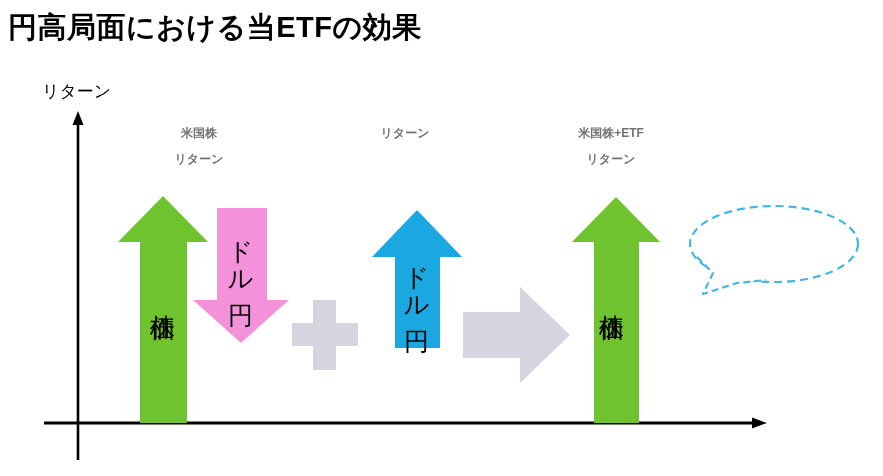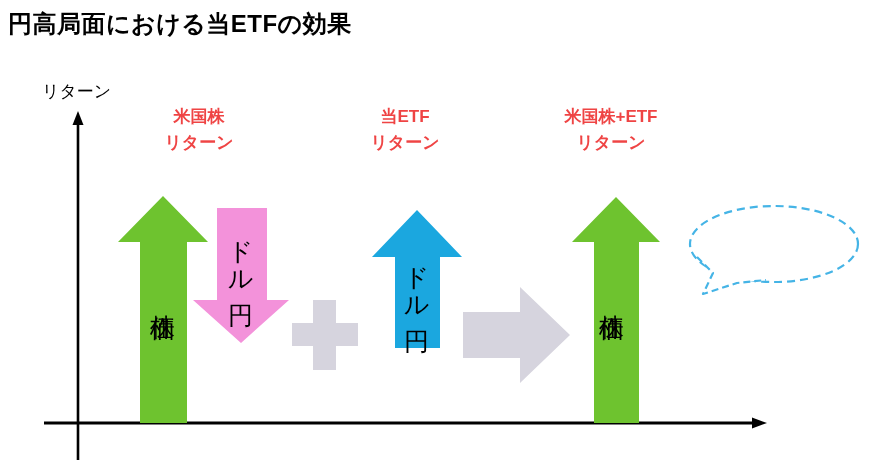--- a/index.html
+++ b/index.html
@@ -3,29 +3,29 @@
 <meta charset="utf-8">
 <style>
   html,body { margin:0; padding:0; background:#fff; }
   #stage {
     position:relative; width:883px; height:476px; background:#ffffff;
     font-family:"Liberation Sans", sans-serif; overflow:hidden;
   }
   #shapes { position:absolute; left:0; top:0; }
   .title {
     position:absolute; left:8px; top:8px;
-    font-size:24px; font-weight:bold; color:#000; letter-spacing:0.5px;
+    font-size:29px; font-weight:bold; color:#000; letter-spacing:0.5px;
   }
   .ylabel {
     position:absolute; left:42px; top:80px;
     font-size:17px; color:#000;
   }
   .colhead {
-    position:absolute; top:104px; text-align:center;
-    font-size:17px; font-weight:bold; color:#ef4444; line-height:26px;
+    position:absolute; top:120px; text-align:center;
+    font-size:12px; font-weight:bold; color:#737373; line-height:26px;
   }
   .colhead span { display:block; }
   .vtext {
     position:absolute; writing-mode:vertical-rl; text-orientation:upright;
     font-size:25px; color:#000; letter-spacing:3px; line-height:26px;
     white-space:nowrap;
   }
   .bubble-text {
     position:absolute; left:694px; top:220px; width:162px;
     text-align:center; font-size:16px; line-height:23px; color:#000;
@@ -63,21 +63,20 @@
 
   <div class="title">円高局面における当ETFの効果</div>
 
   <div class="ylabel">リターン</div>
 
   <div class="colhead" style="left:109px; width:180px;">
     <span>米国株</span>
     <span>リターン</span>
   </div>
   <div class="colhead" style="left:315px; width:180px;">
-    <span>当ETF</span>
     <span>リターン</span>
   </div>
   <div class="colhead" style="left:501px; width:220px;">
     <span>米国株+ETF</span>
     <span>リターン</span>
   </div>
 
   <div class="vtext" style="left:150px; top:294px;">株価</div>
   <div class="vtext" style="left:228px; top:222px;">ドル円</div>
   <div class="vtext" style="left:404px; top:248px;">ドル円</div>

